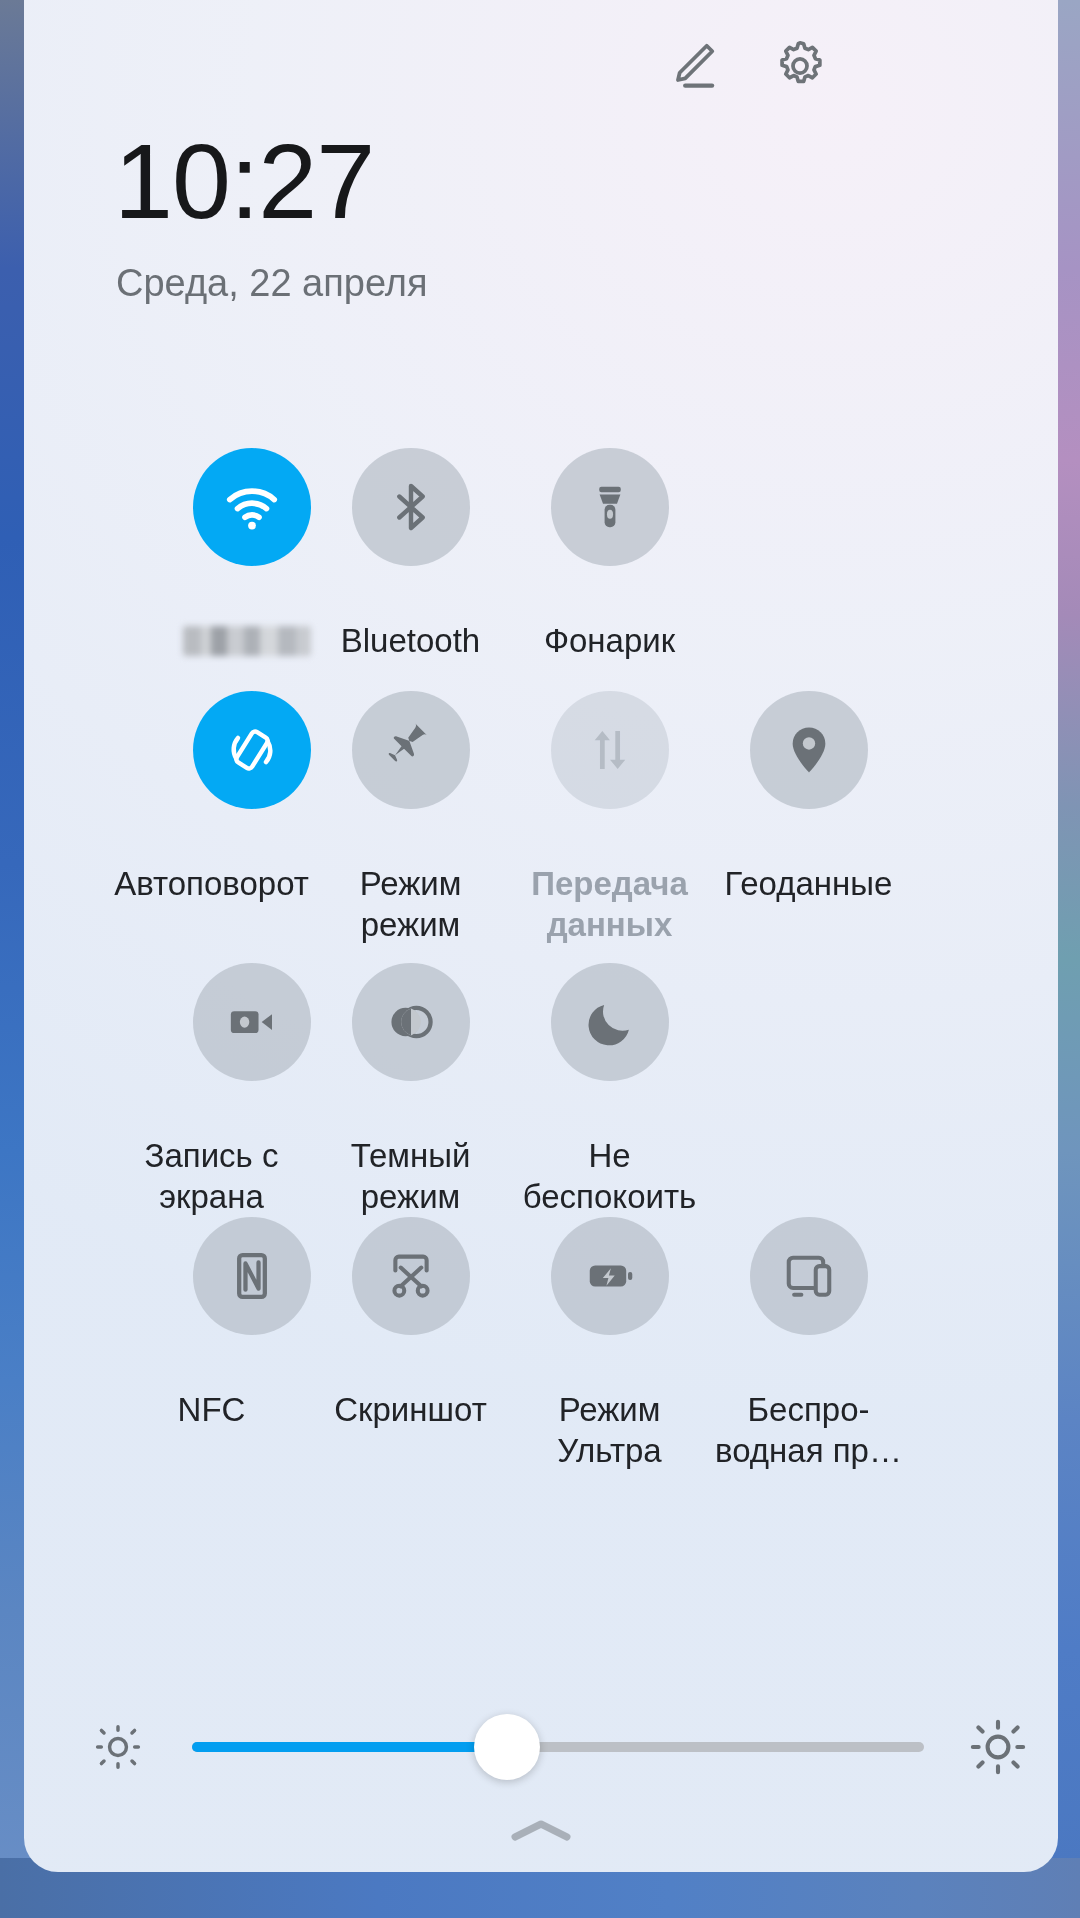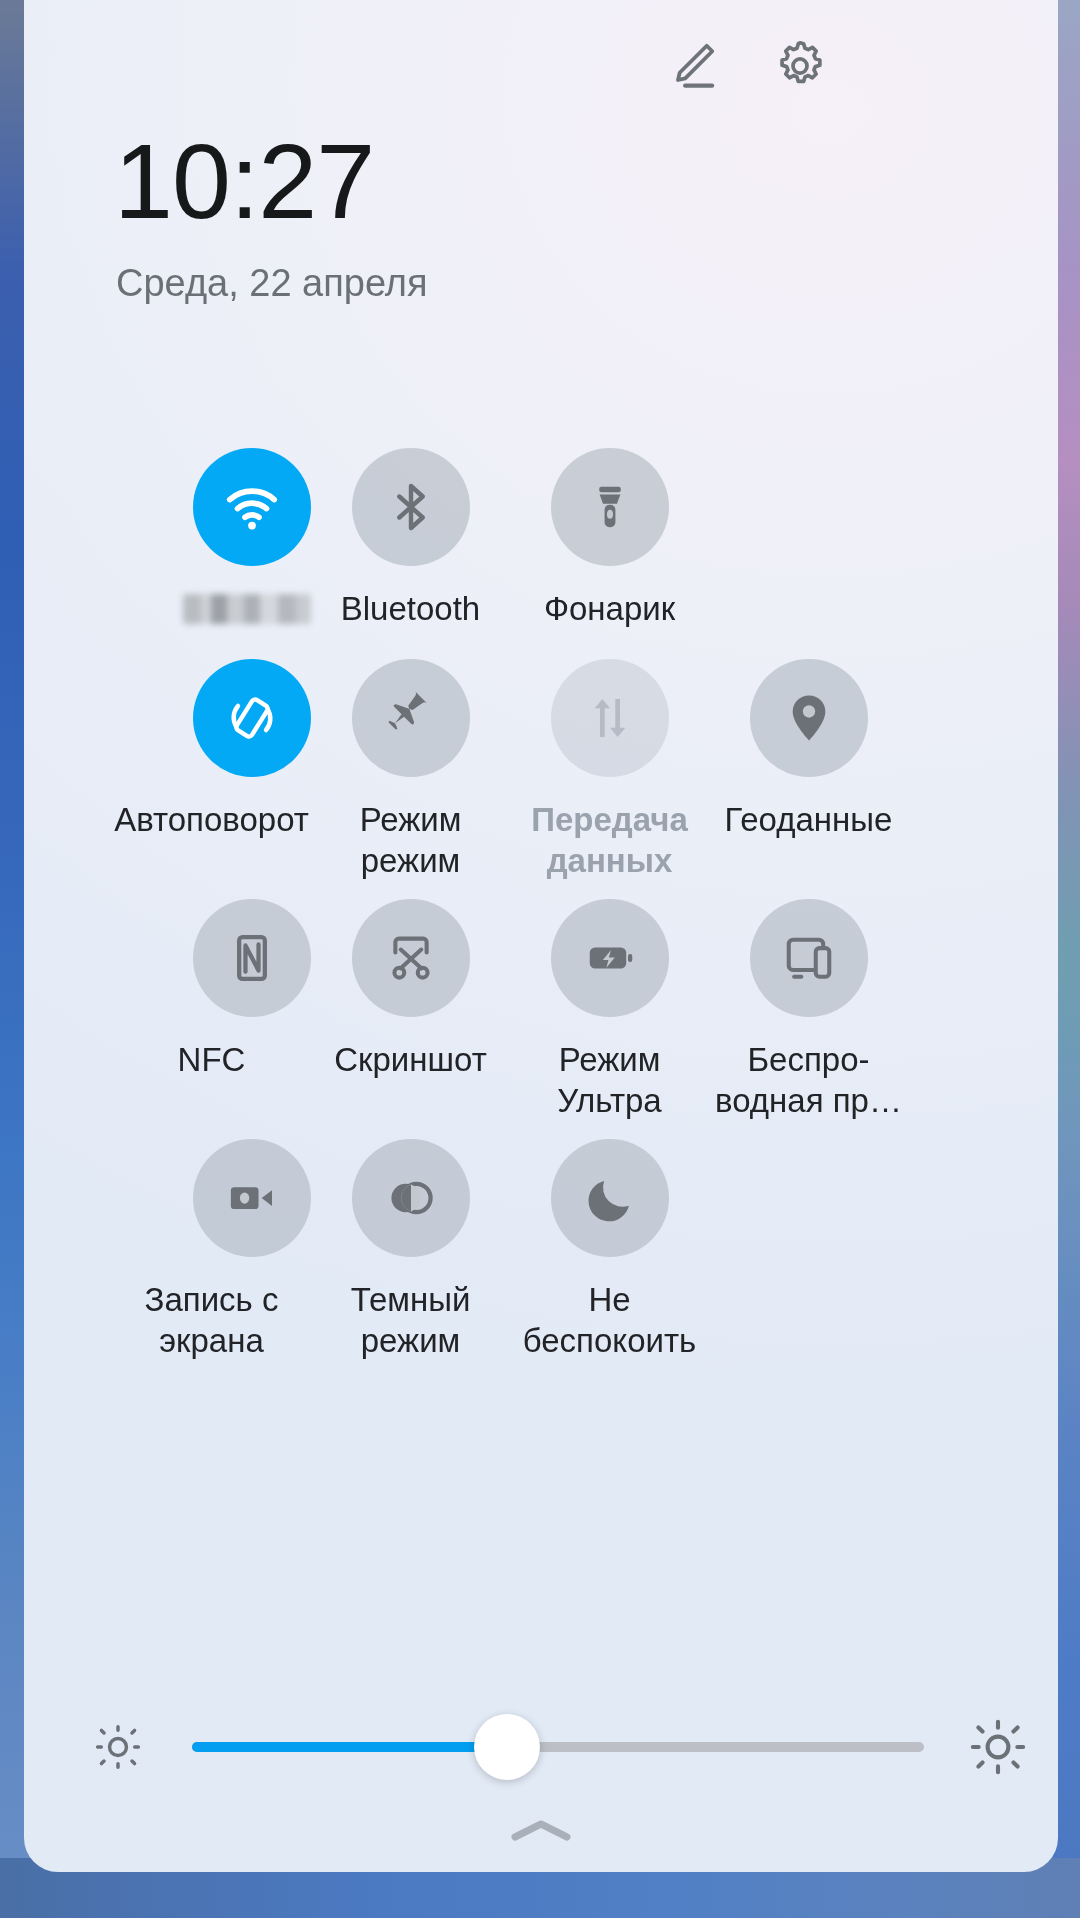--- a/index.html
+++ b/index.html
@@ -63,21 +63,21 @@
     font-size:38px; color:#6b7076; font-weight:400;
   }
 
   
   .grid {
     position:absolute; left:0; top:448px; width:100%;
   }
   .row { display:flex; }
   .tile {
     width:199px; margin-left:0;
-    display:flex; flex-direction:column; align-items:center;
+    display:flex; flex-direction:column; align-items:center;gap:32px;
   }
   .row .tile:nth-child(1){ margin-left:44px;align-items:flex-end; }
   .row .tile:nth-child(n+2){ margin-left:0px; }
   .row { padding-left:44px; }
   .row .tile { width:199px; margin-left:0; }
 
   .bubble {
     width:118px; height:118px; border-radius:50%;
     display:flex; align-items:center; justify-content:center;
     background:#c3c8ce;
@@ -241,20 +241,56 @@
         <div class="bubble off">
           <svg width="56" height="56" viewBox="0 0 24 24" fill="#6b7177">
             <path d="M12 2.4c-3.9 0-7 3.05-7 6.9 0 5.05 7 12.3 7 12.3s7-7.25 7-12.3c0-3.85-3.1-6.9-7-6.9z"></path>
             <circle cx="12" cy="9.2" r="2.65" fill="#c3c8ce"></circle>
           </svg>
         </div>
         <div class="label">Геоданные</div>
       </div>
     </div>
 
+    <div class="row row4">
+      <div class="tile">
+        <div class="bubble off">
+          <svg width="54" height="54" viewBox="0 0 24 24" fill="#6b7177">
+            <rect x="2.6" y="7.2" width="12.3" height="9.7" rx="1.5"></rect>
+            <path d="M16.3 12.0l4.6-3.5v7.0z"></path>
+            <ellipse cx="8.7" cy="12.05" rx="2.1" ry="2.5" fill="#c3c8ce"></ellipse>
+          </svg>
+        </div>
+        <div class="label">Запись с экрана</div>
+      </div>
+
+      <div class="tile">
+        <div class="bubble off">
+          <svg width="54" height="54" viewBox="0 0 24 24">
+            <circle cx="9.6" cy="12" r="6.3" fill="#6b7177"></circle>
+            <circle cx="14.4" cy="12" r="6.3" fill="none" stroke="#6b7177" stroke-width="1.9"></circle>
+            <path d="M12 6.0a6.3 6.3 0 0 1 0 12 6.3 6.3 0 0 1 0-12z" fill="#c3c8ce"></path>
+            <path d="M12 6.0a6.3 6.3 0 0 0 0 12z" fill="#6b7177"></path>
+          </svg>
+        </div>
+        <div class="label">Темный режим</div>
+      </div>
+
+      <div class="tile">
+        <div class="bubble off">
+          <svg width="54" height="54" viewBox="0 0 24 24" fill="#6b7177">
+            <path d="M20.4 15.4a8.6 8.6 0 0 1-11.0-11.0 9.1 9.1 0 1 0 11.0 11.0z"></path>
+          </svg>
+        </div>
+        <div class="label">Не беспокоить</div>
+      </div>
+
+      <div class="tile"></div>
+    </div>
+
     <div class="row row3">
       <div class="tile">
         <div class="bubble off">
           <svg width="54" height="54" viewBox="0 0 24 24" fill="none" stroke="#6b7177" stroke-width="1.9">
             <rect x="6.3" y="2.7" width="11.4" height="18.6" rx="1.5"></rect>
             <path d="M9.1 18.1V6.4l5.8 11.2V6.0" stroke-width="1.9" stroke-linecap="round" stroke-linejoin="round"></path>
           </svg>
         </div>
         <div class="label">NFC</div>
       </div>
@@ -287,56 +323,20 @@
         <div class="bubble off">
           <svg width="54" height="54" viewBox="0 0 24 24" fill="none" stroke="#6b7177" stroke-width="1.8" stroke-linecap="round" stroke-linejoin="round">
             <path d="M14.0 17.3H4.9A1.9 1.9 0 0 1 3 15.4V5.8a1.9 1.9 0 0 1 1.9-1.9h11.5a1.9 1.9 0 0 1 1.9 1.9v1.0"></path>
             <path d="M5.4 20.3h3.2"></path>
             <rect x="15.0" y="7.6" width="6.0" height="12.7" rx="1.6"></rect>
           </svg>
         </div>
         <div class="label">Беспро-водная пр…</div>
       </div>
     </div>
-
-    <div class="row row4">
-      <div class="tile">
-        <div class="bubble off">
-          <svg width="54" height="54" viewBox="0 0 24 24" fill="#6b7177">
-            <rect x="2.6" y="7.2" width="12.3" height="9.7" rx="1.5"></rect>
-            <path d="M16.3 12.0l4.6-3.5v7.0z"></path>
-            <ellipse cx="8.7" cy="12.05" rx="2.1" ry="2.5" fill="#c3c8ce"></ellipse>
-          </svg>
-        </div>
-        <div class="label">Запись с экрана</div>
-      </div>
-
-      <div class="tile">
-        <div class="bubble off">
-          <svg width="54" height="54" viewBox="0 0 24 24">
-            <circle cx="9.6" cy="12" r="6.3" fill="#6b7177"></circle>
-            <circle cx="14.4" cy="12" r="6.3" fill="none" stroke="#6b7177" stroke-width="1.9"></circle>
-            <path d="M12 6.0a6.3 6.3 0 0 1 0 12 6.3 6.3 0 0 1 0-12z" fill="#c3c8ce"></path>
-            <path d="M12 6.0a6.3 6.3 0 0 0 0 12z" fill="#6b7177"></path>
-          </svg>
-        </div>
-        <div class="label">Темный режим</div>
-      </div>
-
-      <div class="tile">
-        <div class="bubble off">
-          <svg width="54" height="54" viewBox="0 0 24 24" fill="#6b7177">
-            <path d="M20.4 15.4a8.6 8.6 0 0 1-11.0-11.0 9.1 9.1 0 1 0 11.0 11.0z"></path>
-          </svg>
-        </div>
-        <div class="label">Не беспокоить</div>
-      </div>
-
-      <div class="tile"></div>
-    </div>
   </div>
 
   <div class="bright">
     <div class="bi bi-left">
       <svg width="52" height="52" viewBox="0 0 24 24" fill="none" stroke="#6b7177" stroke-width="1.6" stroke-linecap="round">
         <circle cx="12" cy="12" r="3.9"></circle>
         <path d="M12 2.6v1.7M12 19.7v1.7M4.35 4.35l1.2 1.2M18.45 18.45l1.2 1.2M2.6 12h1.7M19.7 12h1.7M4.35 19.65l1.2-1.2M18.45 5.55l1.2-1.2"></path>
       </svg>
     </div>
     <div class="track">

